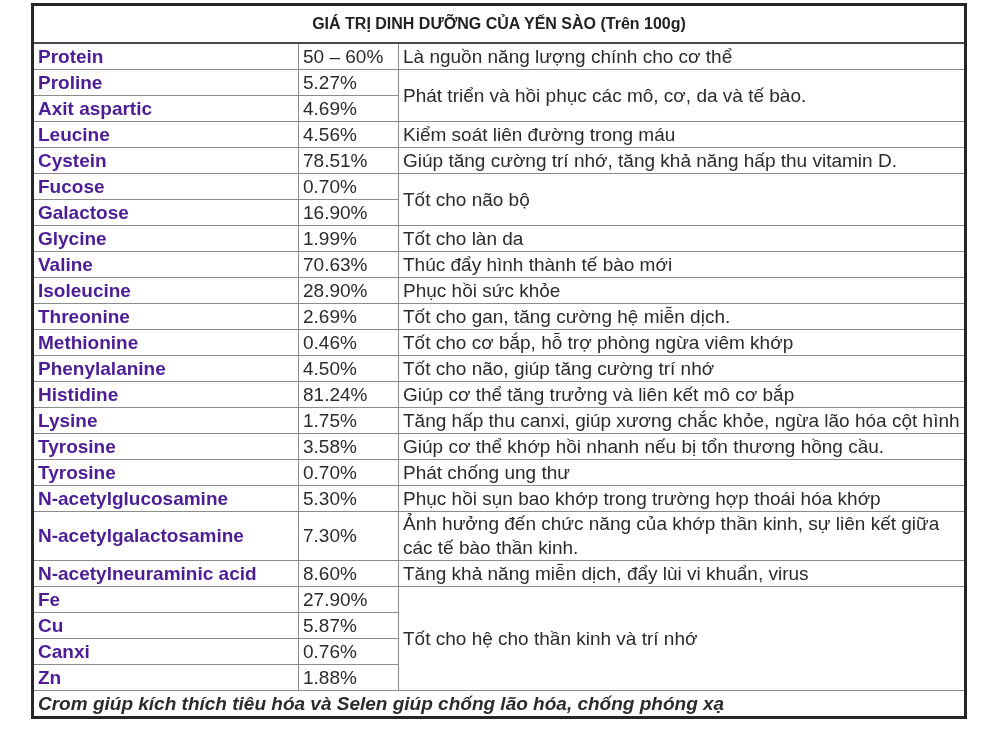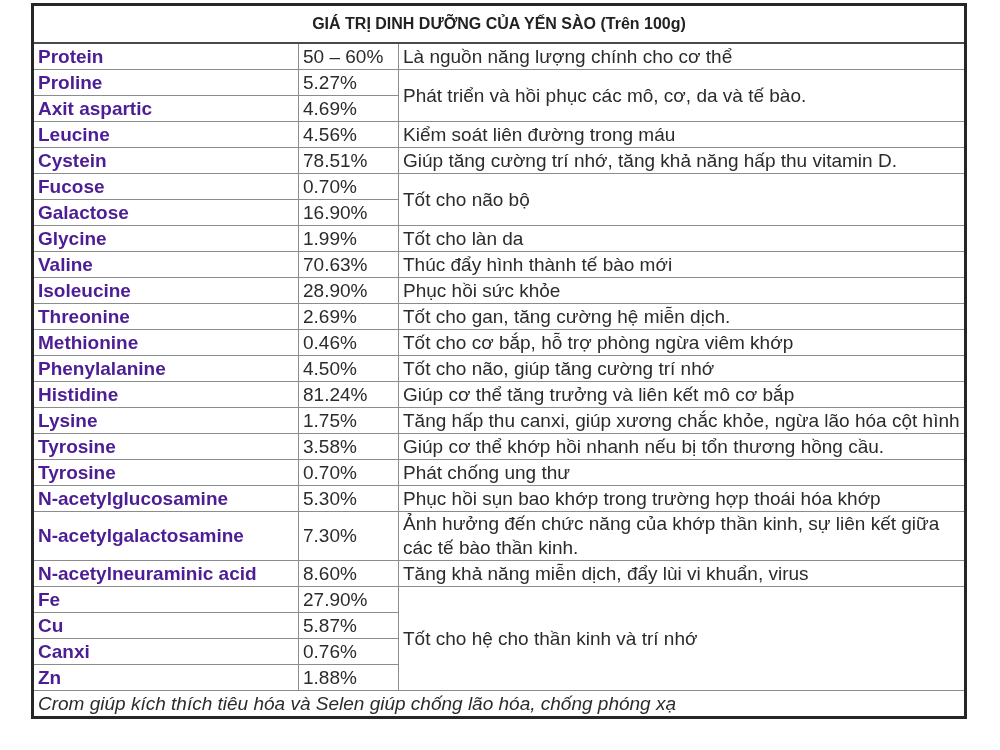--- a/index.html
+++ b/index.html
@@ -44,21 +44,21 @@
     overflow: hidden;
   }
   td.name {
     font-weight: bold;
     color: #4c1d95;
   }
   td.value { }
   td.desc { }
   td.footer-note {
     font-style: italic;
-    font-weight: normal;
+    font-weight: bold;
     height: 24px;
   }
 </style>
 </head>
 <body>
 
 <div class="page">
   <table class="nutrition">
     <colgroup>
       <col class="c1">

